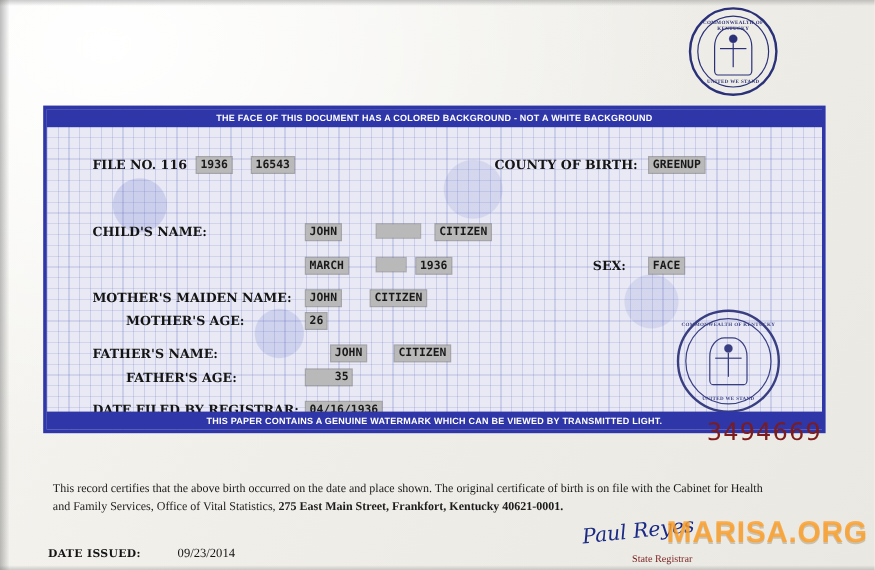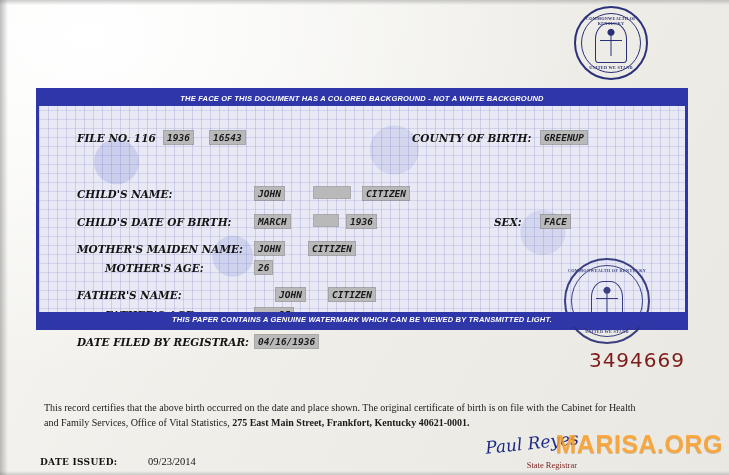--- a/index.html
+++ b/index.html
@@ -107,25 +107,24 @@
   #seal-bottom {
     width: 86px; height: 86px;
     left: 564px; top: 258px;
     opacity: 0.92;
   }
 
   
   #cert-frame {
     position: absolute;
     left: 36px; top: 88px;
-    width: 652px; height: 242px;
+    width: 652px; height: 273px;
     box-sizing: border-box;
     border: 3px solid #2f36a8;
     background: #e8e9f4;
-    font-style: italic;
   }
   #cert-frame:before {
     
     content: "";
     position: absolute;
     inset: 0;
     background:
       repeating-linear-gradient(90deg, rgba(90,100,190,0.20) 0 1px, rgba(255,255,255,0) 1px 9px),
       repeating-linear-gradient(0deg, rgba(90,100,190,0.16) 0 1px, rgba(255,255,255,0) 1px 9px),
       radial-gradient(circle at 12% 30%, rgba(120,130,210,0.25) 0 22px, rgba(255,255,255,0) 23px),
@@ -297,21 +296,20 @@
       <div class="value" style="left:171px; top:25px;">16543</div>
 
       <div class="label" style="left:373px; top:26px;">COUNTY OF BIRTH:</div>
       <div class="value" style="left:502px; top:25px;">GREENUP</div>
 
       <div class="label" style="left:38px; top:82px;">CHILD'S NAME:</div>
       <div class="value" style="left:216px; top:81px;">JOHN</div>
       <div class="redact" style="left:275px; top:81px; width:36px;"></div>
       <div class="value" style="left:324px; top:81px;">CITIZEN</div>
 
-      <div class="label" style="left:38px; top:110px;">CHILD'S DATE OF BIRTH:</div>
       <div class="value" style="left:216px; top:109px;">MARCH</div>
       <div class="redact" style="left:275px; top:109px; width:24px;"></div>
       <div class="value" style="left:308px; top:109px;">1936</div>
       <div class="label" style="left:455px; top:110px;">SEX:</div>
       <div class="value" style="left:502px; top:109px;">FACE</div>
 
       <div class="label" style="left:38px; top:137px;">MOTHER'S MAIDEN NAME:</div>
       <div class="value" style="left:216px; top:136px;">JOHN</div>
       <div class="value" style="left:270px; top:136px;">CITIZEN</div>
 

